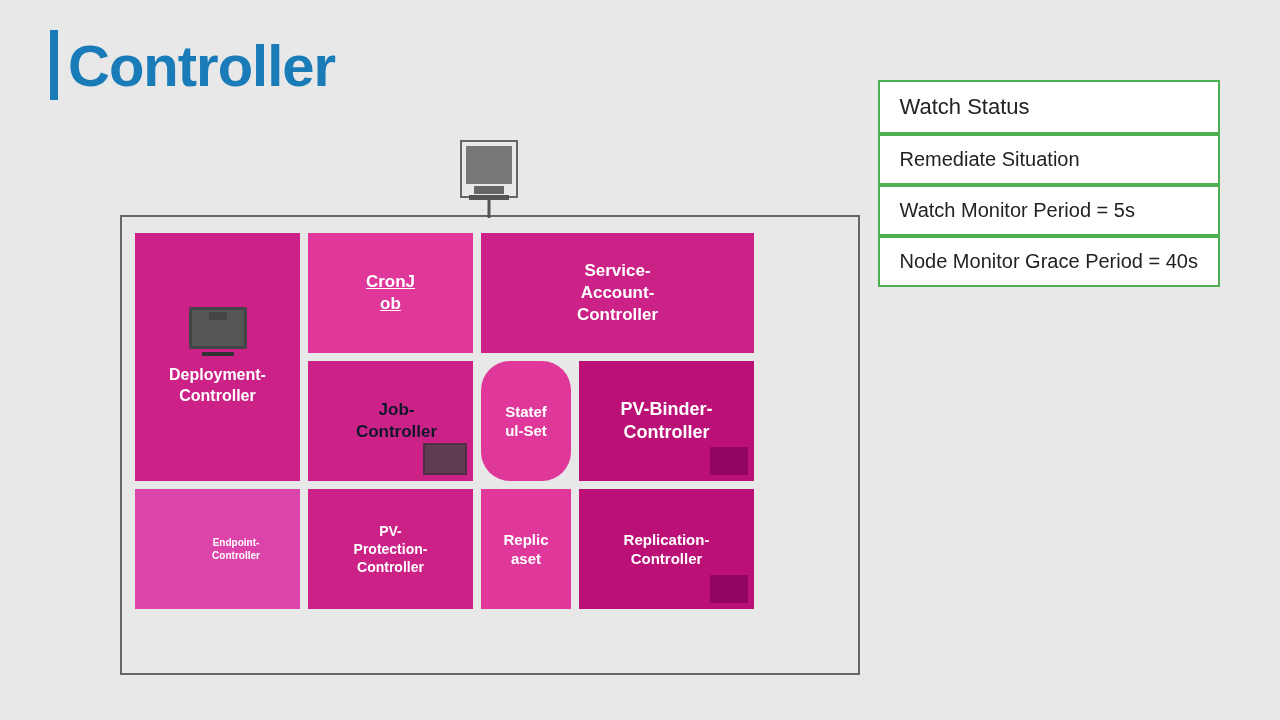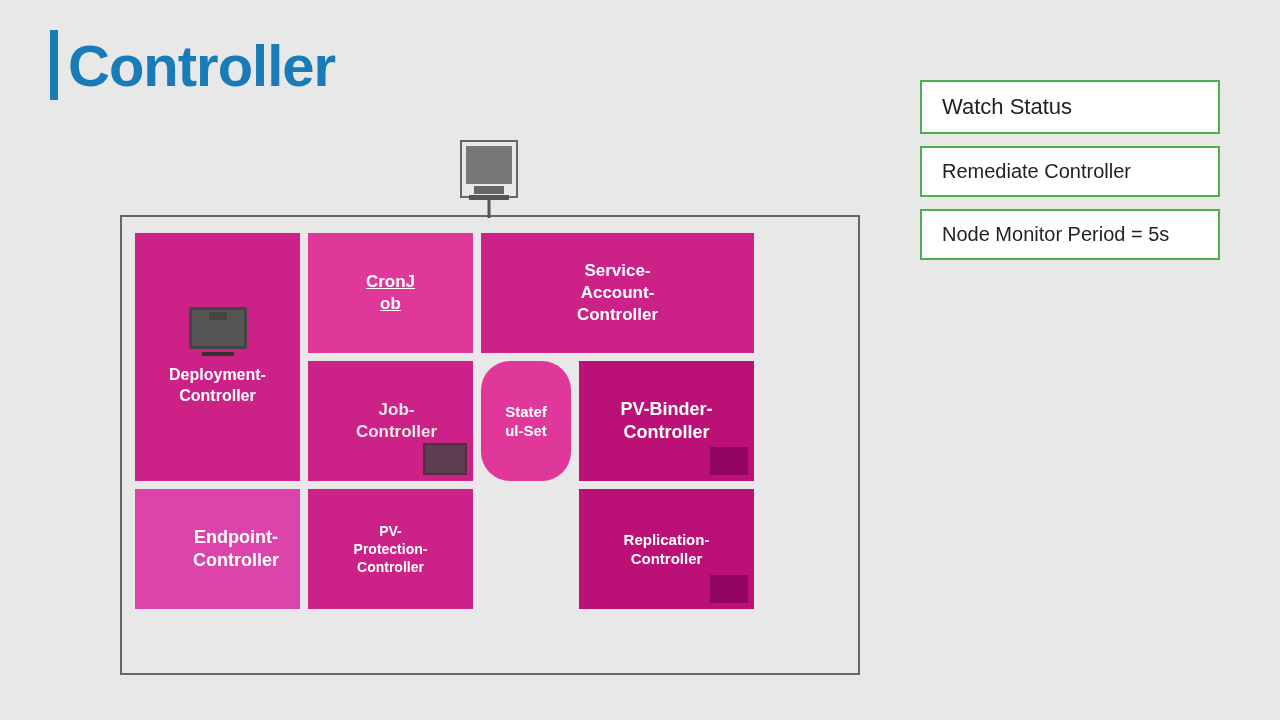--- a/index.html
+++ b/index.html
@@ -34,21 +34,20 @@
       letter-spacing: -1px;
     }
 
     
     .info-panel {
       position: absolute;
       top: 80px;
       right: 60px;
       display: flex;
       flex-direction: column;
-      gap: 12px;
     }
     .info-box {
       border: 2px solid #4caf50;
       background: white;
       padding: 12px 20px;
       font-size: 20px;
       font-weight: 500;
       color: #222;
       min-width: 300px;
     }
@@ -140,24 +139,27 @@
 <div class="page-title">
   <div class="title-bar"></div>
   <span class="title-text">Controller</span>
 </div>
 
 <div class="info-panel">
   <div class="info-box watch-status">
     <span>Watch Status</span>
   </div>
   <div class="info-box">
-    <span>Remediate Controller</span>
+    <span>Remediate Situation</span>
   </div>
   <div class="info-box">
-    <span>Node Monitor Period = 5s</span>
+    <span>Watch Monitor Period = 5s</span>
+  </div>
+  <div class="info-box">
+    <span>Node Monitor Grace Period = 40s</span>
   </div>
 </div>
 
 <div class="diagram-area">
 
   <div class="top-connector">
     <div style="width:100%;height:70%;background:#777;margin-top:4px;margin-left:4px;width:calc(100% - 8px);"></div>
     <div style="width:30px;height:8px;background:#666;margin:2px auto 0;"></div>
     <div style="width:40px;height:5px;background:#555;margin:1px auto 0;"></div>
   </div>
@@ -181,43 +183,46 @@
 
     <div class="ctrl-block" style="grid-column:3/span 2;grid-row:1;background:#cc2288;">
       <span style="color:white;">Service-<br>Account-<br>Controller</span>
     </div>
 
     <div class="ctrl-block g-col1-row3" style="background:#dd44aa;">
       <span style="color:white;font-size:15px;">Namespace-<br>Controller</span>
     </div>
 
     <div class="ctrl-block g-col2-row2" style="background:#cc2288;position:relative;">
-      <span style="color:#e5e5e5;margin-left:12px;">Job-<br>Controller</span>
+      <span style="color:#0f172a;margin-left:12px;">Job-<br>Controller</span>
       <div style="position:absolute;bottom:6px;right:6px;width:44px;height:32px;background:#444;border:2px solid #333;opacity:0.8;">
       </div>
     </div>
 
     <div class="ctrl-block g-col3-row2" style="background:#e0379a;">
       <span style="color:white;font-size:15px;">Statef<br>ul-Set</span>
     </div>
 
     <div class="ctrl-block g-col4-row2" style="background:#bb1177;position:relative;">
       <span style="color:white;font-size:18px;">PV-Binder-<br>Controller</span>
       <div style="position:absolute;bottom:6px;right:6px;width:38px;height:28px;background:#770055;opacity:0.6;">
       </div>
     </div>
 
     <div class="ctrl-block" style="grid-column:1;grid-row:3;background:#dd44aa;font-size:14px;">
-      <span style="color:white;font-size:18px;margin-left:37px;">Endpoint-<br>Controller</span>
+      <span style="color:white;font-size:10px;margin-left:37px;">Endpoint-<br>Controller</span>
     </div>
 
     <div class="ctrl-block g-col2-row3" style="background:#cc2288;">
       <span style="color:white;font-size:14px;">PV-<br>Protection-<br>Controller</span>
     </div>
 
+    <div class="ctrl-block g-col3-row3" style="background:#e0379a;">
+      <span style="color:white;font-size:15px;">Replic<br>aset</span>
+    </div>
 
     <div class="ctrl-block g-col4-row3" style="background:#bb1177;position:relative;">
       <span style="color:white;font-size:15px;">Replication-<br>Controller</span>
       <div style="position:absolute;bottom:6px;right:6px;width:38px;height:28px;background:#770055;opacity:0.6;">
       </div>
     </div>
 
   </div>
 </div>
 

